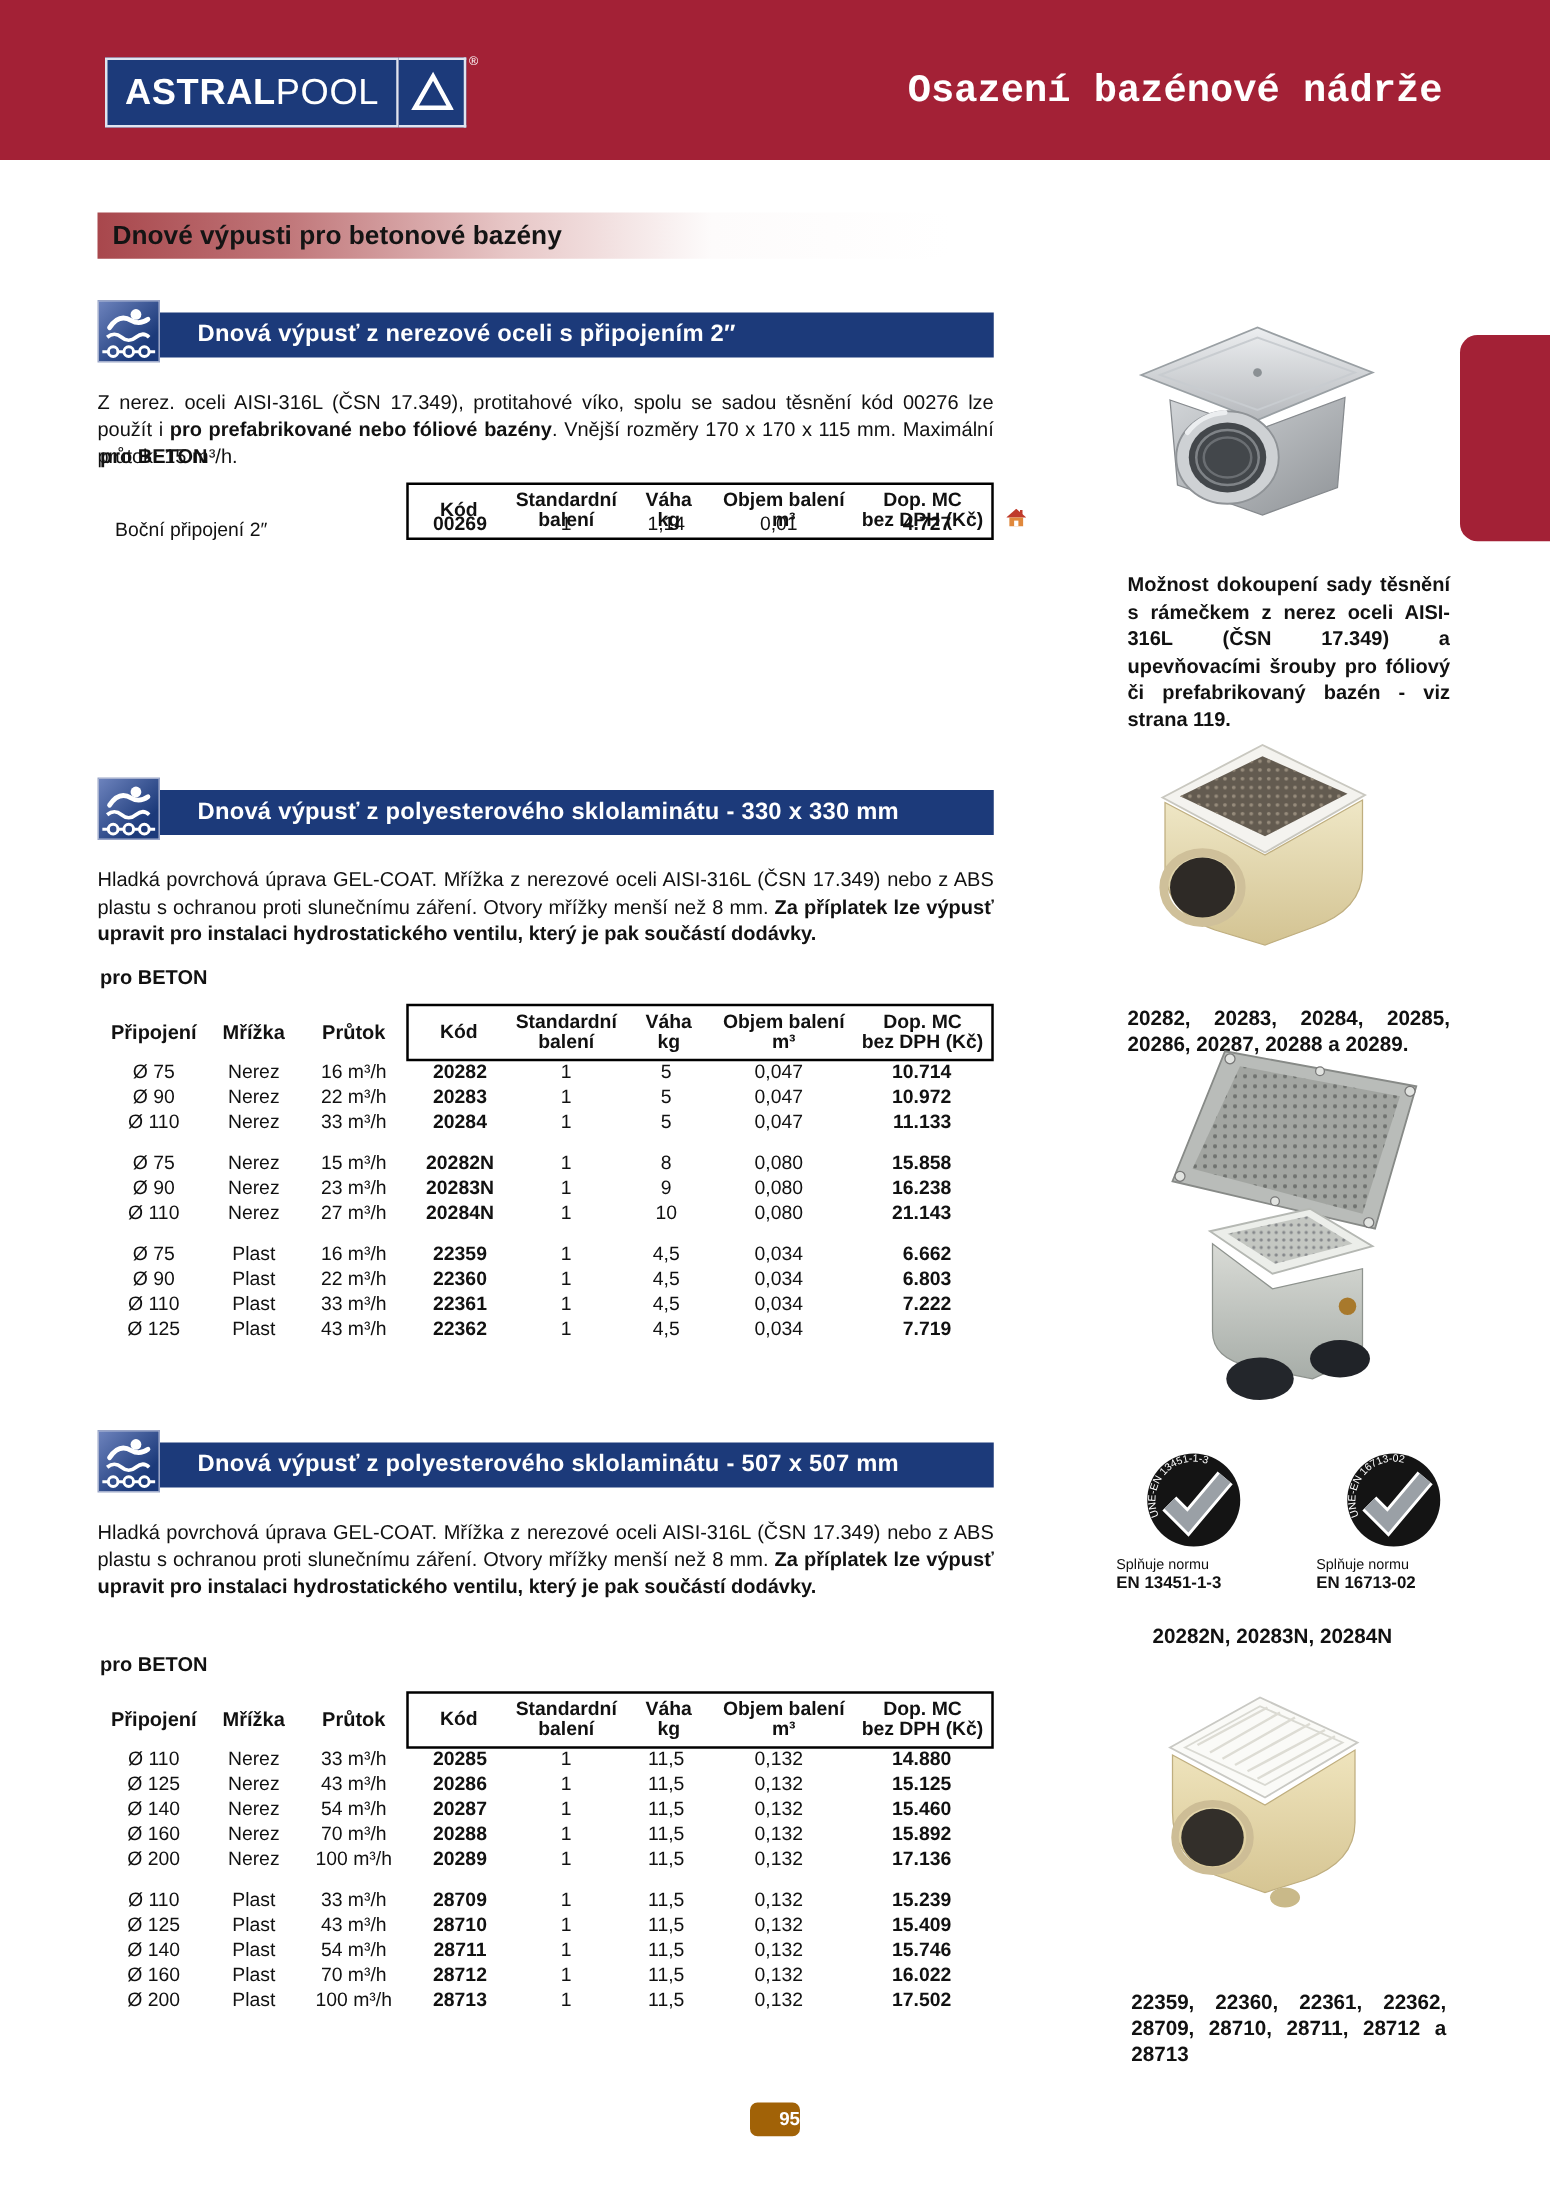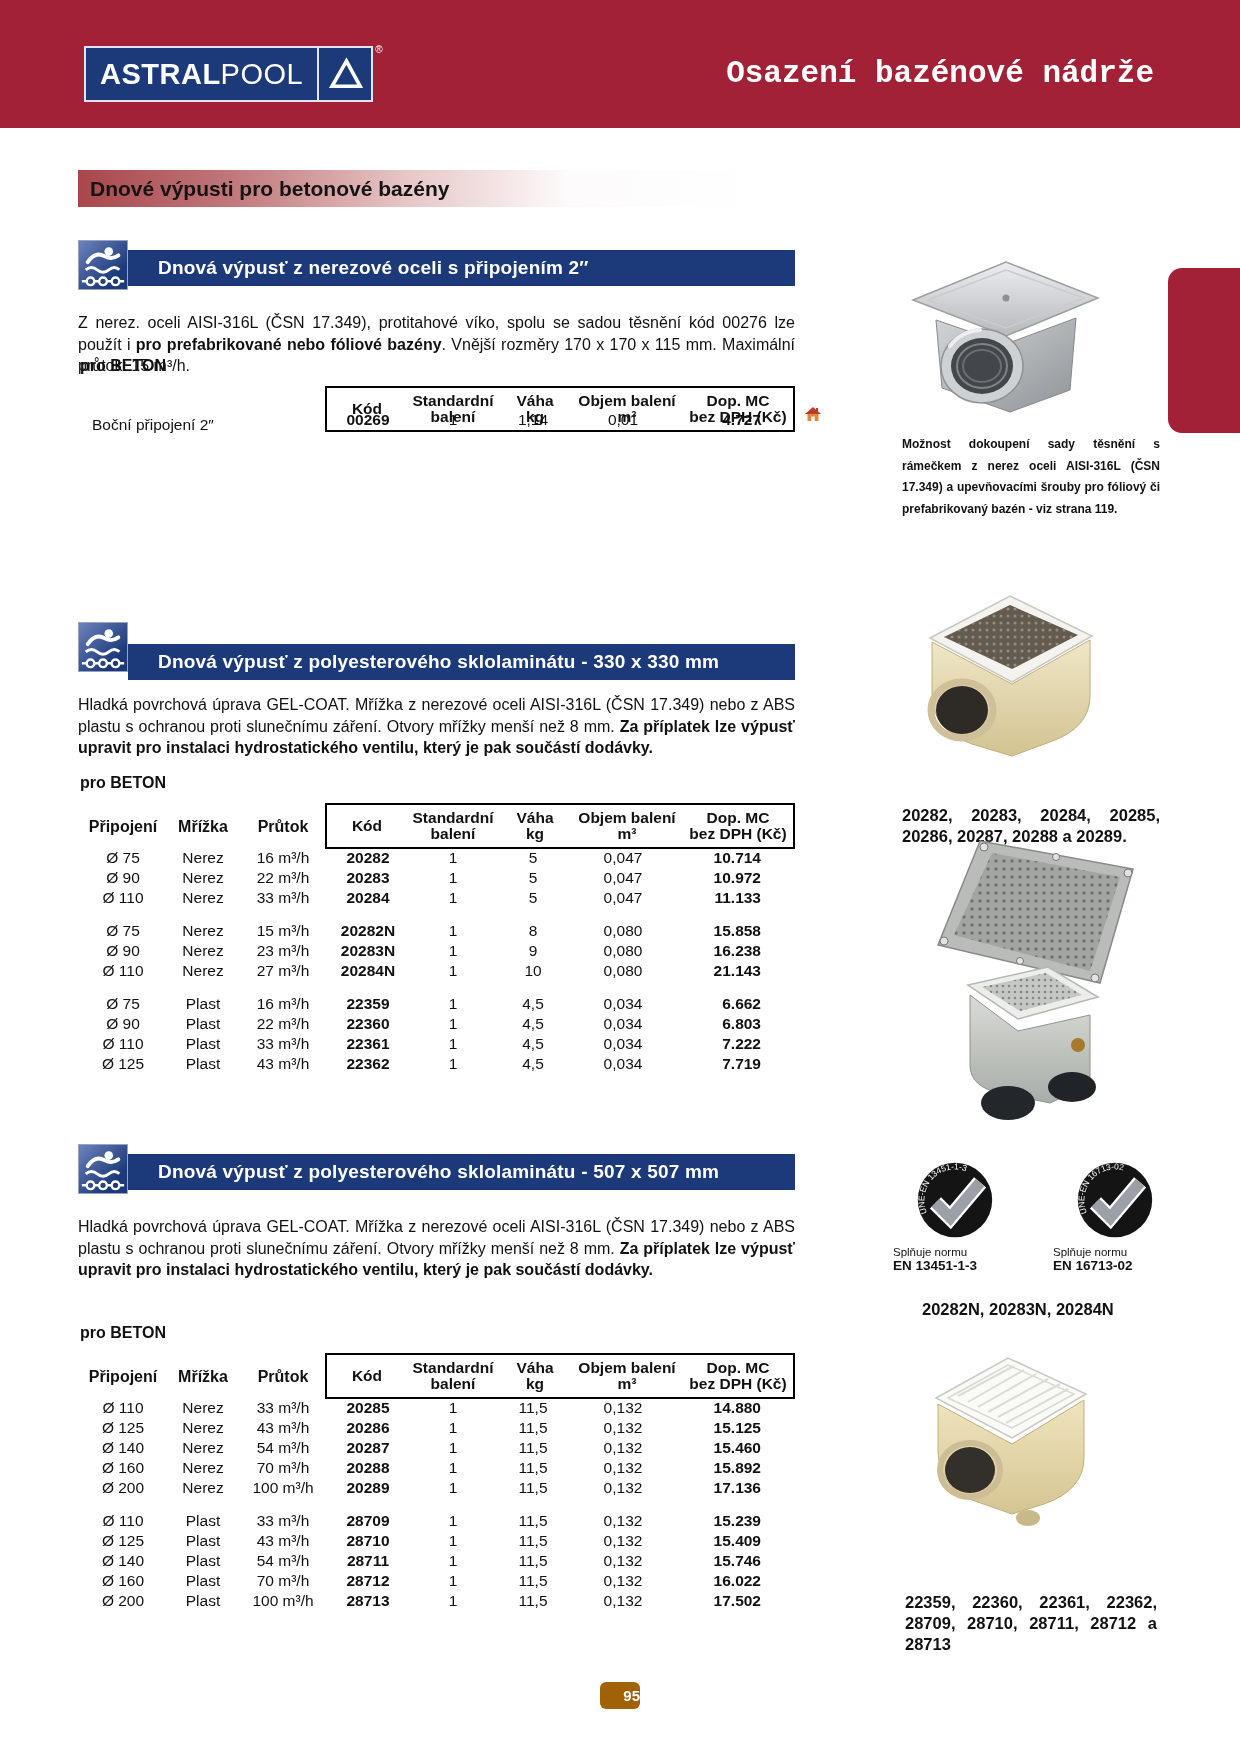--- a/index.html
+++ b/index.html
@@ -27,21 +27,21 @@
   #tab-right{right:0;top:268px;width:72px;height:165px;background:#a32136;
              border-radius:14px 0 0 14px;}
 
   
   .sec-icon{width:50px;height:50px;left:78px;background:linear-gradient(135deg,#6d83bd 0%,#1c3a7a 75%);
             border:1px solid #97a3c6;box-sizing:border-box;}
   .sec-bar{left:128px;width:667px;height:36px;background:#1c3a7a;color:#fff;display:flex;
            align-items:center;box-sizing:border-box;padding-left:30px;}
   .sec-bar span{font-size:19px;font-weight:bold;letter-spacing:.2px;}
   #s1i{top:240px;} #s1b{top:250px;}
-  #s2i{top:622px;} #s2b{top:632px;margin-top:12px;}
+  #s2i{top:622px;} #s2b{top:632px;}
   #s3i{top:1144px;} #s3b{top:1154px;}
 
   
   .para{left:78px;width:717px;font-size:16px;line-height:21.5px;text-align:justify;}
   #s1p{top:296px;} #s2p{top:678px;} #s3p{top:1200px;}
 
   
   .tblwrap{left:78px;width:717px;}
   #t1{top:345px;height:100px;} #t2{top:762px;height:320px;} #t3{top:1312px;height:305px;}
   .tbox{position:absolute;left:247px;top:0;width:470px;height:46px;border:2px solid #000;
@@ -57,21 +57,21 @@
         height:20px;align-items:center;font-size:15.5px;text-align:center;}
   .trow .cb{font-weight:bold;}
   .trow .price{text-align:right;padding-right:34px;box-sizing:border-box;font-weight:bold;}
   .trow .lbl{grid-column:1/4;text-align:left;padding-left:14px;margin-top:11px;}
   .ggap{height:13px;}
   #t1 .rows{top:60px;}
   #house{position:absolute;left:727px;top:62px;}
 
   
   #img-steel{left:898px;top:248px;}
-  #note1{left:902px;top:422px;width:258px;font-weight:bold;font-size:12px;
+  #note1{left:902px;top:442px;width:258px;font-weight:bold;font-size:16px;
          line-height:21.5px;text-align:justify;}
   #img-330{left:900px;top:578px;}
   #cap330{left:902px;top:788px;width:258px;font-weight:bold;font-size:16.5px;
           line-height:21px;text-align:justify;}
   #img-mesh{left:928px;top:833px;}
   .badge{top:1160px;}
   #badge1{left:915px;} #badge2{left:1075px;}
   .badge-lbl{top:1246px;width:124px;text-align:left;}
   #bl1{left:893px;} #bl2{left:1053px;}
   .badge-lbl .l1{font-size:11.5px;display:block;}

